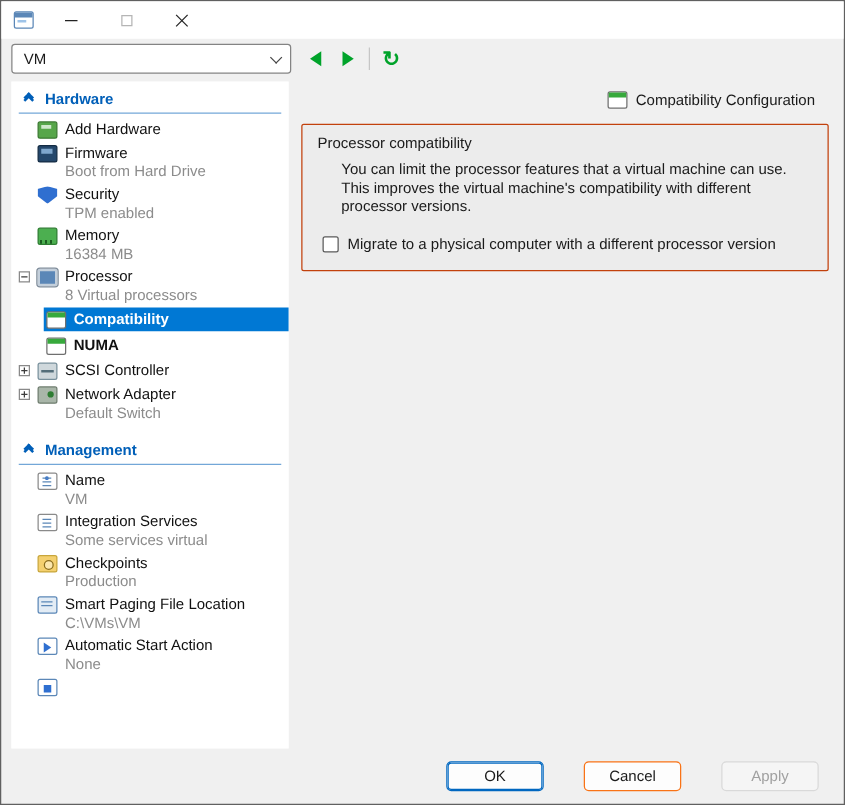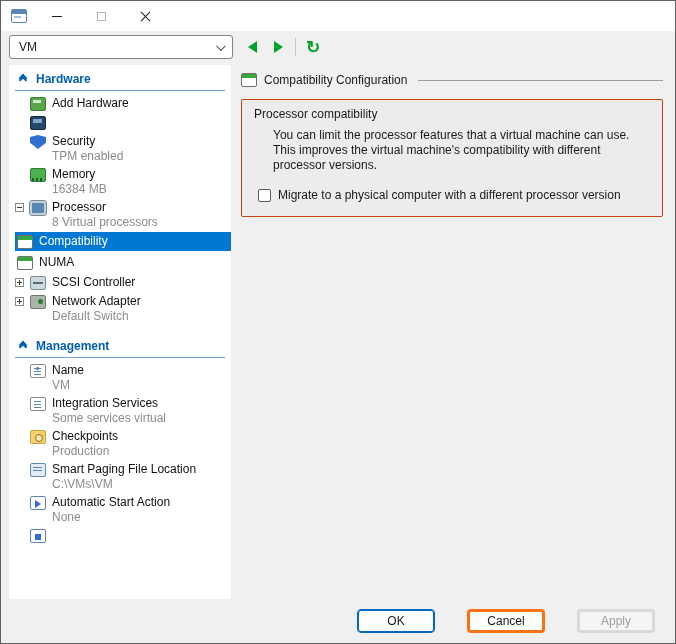--- a/index.html
+++ b/index.html
@@ -75,21 +75,21 @@
   .section-label { color: var(--accent,#005fb8); font-weight:bold; }
   .section-underline { height:1px; background: var(--accent,#005fb8); margin:2px 6px 4px 0; opacity:.55; }
   .s-item { display:flex; align-items:flex-start; padding:1px 0; margin-bottom:2px; cursor:default; }
   .exp-col { width:15px; flex:none; display:flex; justify-content:flex-start; padding-top:3px; }
   .expander { width:9px; height:9px; border:1px solid #898989; background:#fff; position:relative; }
   .expander::before { content:""; position:absolute; left:1px; right:1px; top:3px; height:1px; background:#3c3c3c; }
   .expander.plus::after { content:""; position:absolute; top:1px; bottom:1px; left:3px; width:1px; background:#3c3c3c; }
   .texts { display:flex; flex-direction:column; }
   .lbl { line-height:15px; color:#111; }
   .sub { line-height:14px; color:#8c8c8c; }
-  .s-item.child { padding:2px 0 2px 2px; }
+  .s-item.child { margin-left:20px; padding:2px 0 2px 2px;font-weight:bold; }
   .s-item.selected { background: var(--selection,#0078d4); margin-right:0; }
   .s-item.selected .lbl { color:#fff; }
   
   .ic { width:16px; height:14px; flex:none; margin:1px 6px 0 0; border-radius:2px; position:relative; }
   .ic-addhw { background:#57a64a; border:1px solid #3c7a33; }
   .ic-addhw::after { content:""; position:absolute; left:2px; top:2px; width:8px; height:3px; background:#cfe8cb; }
   .ic-firmware { background:#24476b; border:1px solid #142c44; }
   .ic-firmware::after { content:""; position:absolute; left:2px; top:2px; width:9px; height:4px; background:#7ea6cc; }
   .ic-security { background:#2f6fd0; border-radius:0; clip-path: polygon(50% 0, 100% 15%, 100% 55%, 50% 100%, 0 55%, 0 15%); }
   .ic-memory { background:#4caf50; border:1px solid #2e7d32; }
@@ -110,40 +110,40 @@
   .ic-checkpoint::after { content:""; position:absolute; left:4px; top:3px; width:6px; height:6px; border:1px solid #8a6d1f; border-radius:50%; background:#fbe7ae; }
   .ic-paging { background:#e3ecf5; border:1px solid #5b87b7; }
   .ic-paging::after { content:""; position:absolute; left:2px; top:3px; width:9px; height:1px; background:#5b87b7; box-shadow:0 3px 0 #5b87b7; }
   .ic-start { background:#fff; border:1px solid #5b87b7; }
   .ic-start::after { content:""; position:absolute; left:4px; top:3px; width:0; height:0;
     border-top:4px solid transparent; border-bottom:4px solid transparent; border-left:6px solid #2f6fd0; }
   .ic-stop { background:#fff; border:1px solid #5b87b7; }
   .ic-stop::after { content:""; position:absolute; left:4px; top:4px; width:6px; height:6px; background:#2f6fd0; }
   .spacer-v { height:10px; }
   
-  .content { flex:1; padding: 8px 12px 0 10px; display:flex; flex-direction:column; overflow:hidden; }
+  .content { flex:1; padding: 8px 12px 0 10px; display:flex; flex-direction:column; overflow:hidden;align-items:flex-end; }
   .content-header { display:flex; align-items:center; gap:7px; }
   .content-header .ic { margin:0; }
   .header-line { flex:1; height:1px; background:#9d9d9d; margin-left:4px; }
   .groupbox {
     margin-top:12px; background:#ececec; border:1px solid #c2410c; border-radius:2px;
     padding: 7px 12px 14px 12px;
   }
   .group-title { margin-bottom:7px; }
   .group-desc { margin-left:19px; line-height:15px; max-width:402px; }
   .check-row { display:flex; align-items:center; gap:7px; margin-top:15px; margin-left:4px; }
   .checkbox { width:13px; height:13px; border:1px solid #5a5a5a; border-radius:2px; background:#fff; flex:none; }
   
   .footer {
     height:44px; flex:none; display:flex; align-items:center; justify-content:flex-end;
     gap:32px; padding-right:20px;
   }
   .btn {
     min-width:78px; height:24px; border-radius:4px; background:#fdfdfd;
-    border:3px solid #f97316; display:flex; align-items:center; justify-content:center;
+    border:1px solid #f97316; display:flex; align-items:center; justify-content:center;
     font-size:12px; color:#1a1a1a; cursor:default;
   }
   .btn.default { border:1px solid #0067c0; box-shadow: 0 0 0 1px #0067c0 inset; }
   .btn.disabled { color:#a0a0a0; background:#f5f5f5; border-color:#d9d9d9; }
 </style>
 </head>
 <body>
 
 <div class="window">
 
@@ -196,20 +196,24 @@
         <span class="exp-col"></span>
         <span class="ic ic-addhw"></span>
         <div class="texts">
             <div class="lbl">Add Hardware</div>
           </div>
       </div>
 
       <div class="s-item">
         <span class="exp-col"></span>
         <span class="ic ic-firmware"></span>
+        <div class="texts">
+          <div class="lbl">Firmware</div>
+          <div class="sub">Boot from Hard Drive</div>
+        </div>
       </div>
 
       <div class="s-item">
         <span class="exp-col"></span>
         <span class="ic ic-security"></span>
         <div class="texts">
           <div class="lbl">Security</div>
           <div class="sub">TPM enabled</div>
         </div>
       </div>

